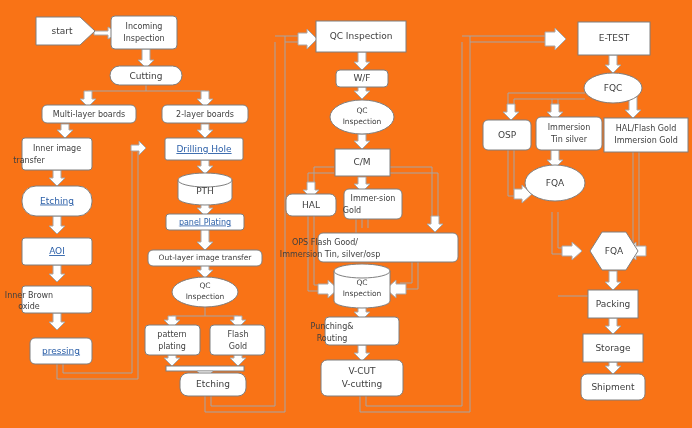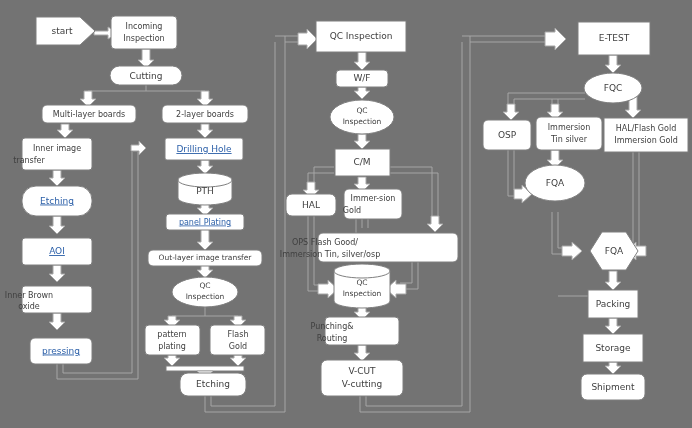--- a/index.html
+++ b/index.html
@@ -1,16 +1,16 @@
 <!DOCTYPE html>
 <html><head>
 <meta charset="utf-8">
 <style>
   html,body{margin:0;padding:0;background:#ffffff;}
-  #root{position:relative;width:692px;height:428px;background:#737373;
+  #root{position:relative;width:692px;height:428px;background:#f97316;
         font-family:"DejaVu Sans","Liberation Sans",sans-serif;overflow:hidden;}
   svg{position:absolute;left:0;top:0;width:692px;height:428px;}
   .shape{fill:#ffffff;stroke:#7f7f7f;stroke-width:1;}
   .conn{fill:#ffffff;stroke:#a6a6a6;stroke-width:1;stroke-linejoin:miter;}
   .line{fill:none;stroke:#a6a6a6;stroke-width:1;}
   text{font-family:"DejaVu Sans","Liberation Sans",sans-serif;
        font-size:9px;fill:#404040;text-anchor:middle;dominant-baseline:middle;}
   text.blue{fill:#2b5fa8;text-decoration:underline;}
   text.sm{font-size:8px;}
   text.xs{font-size:7.5px;}

